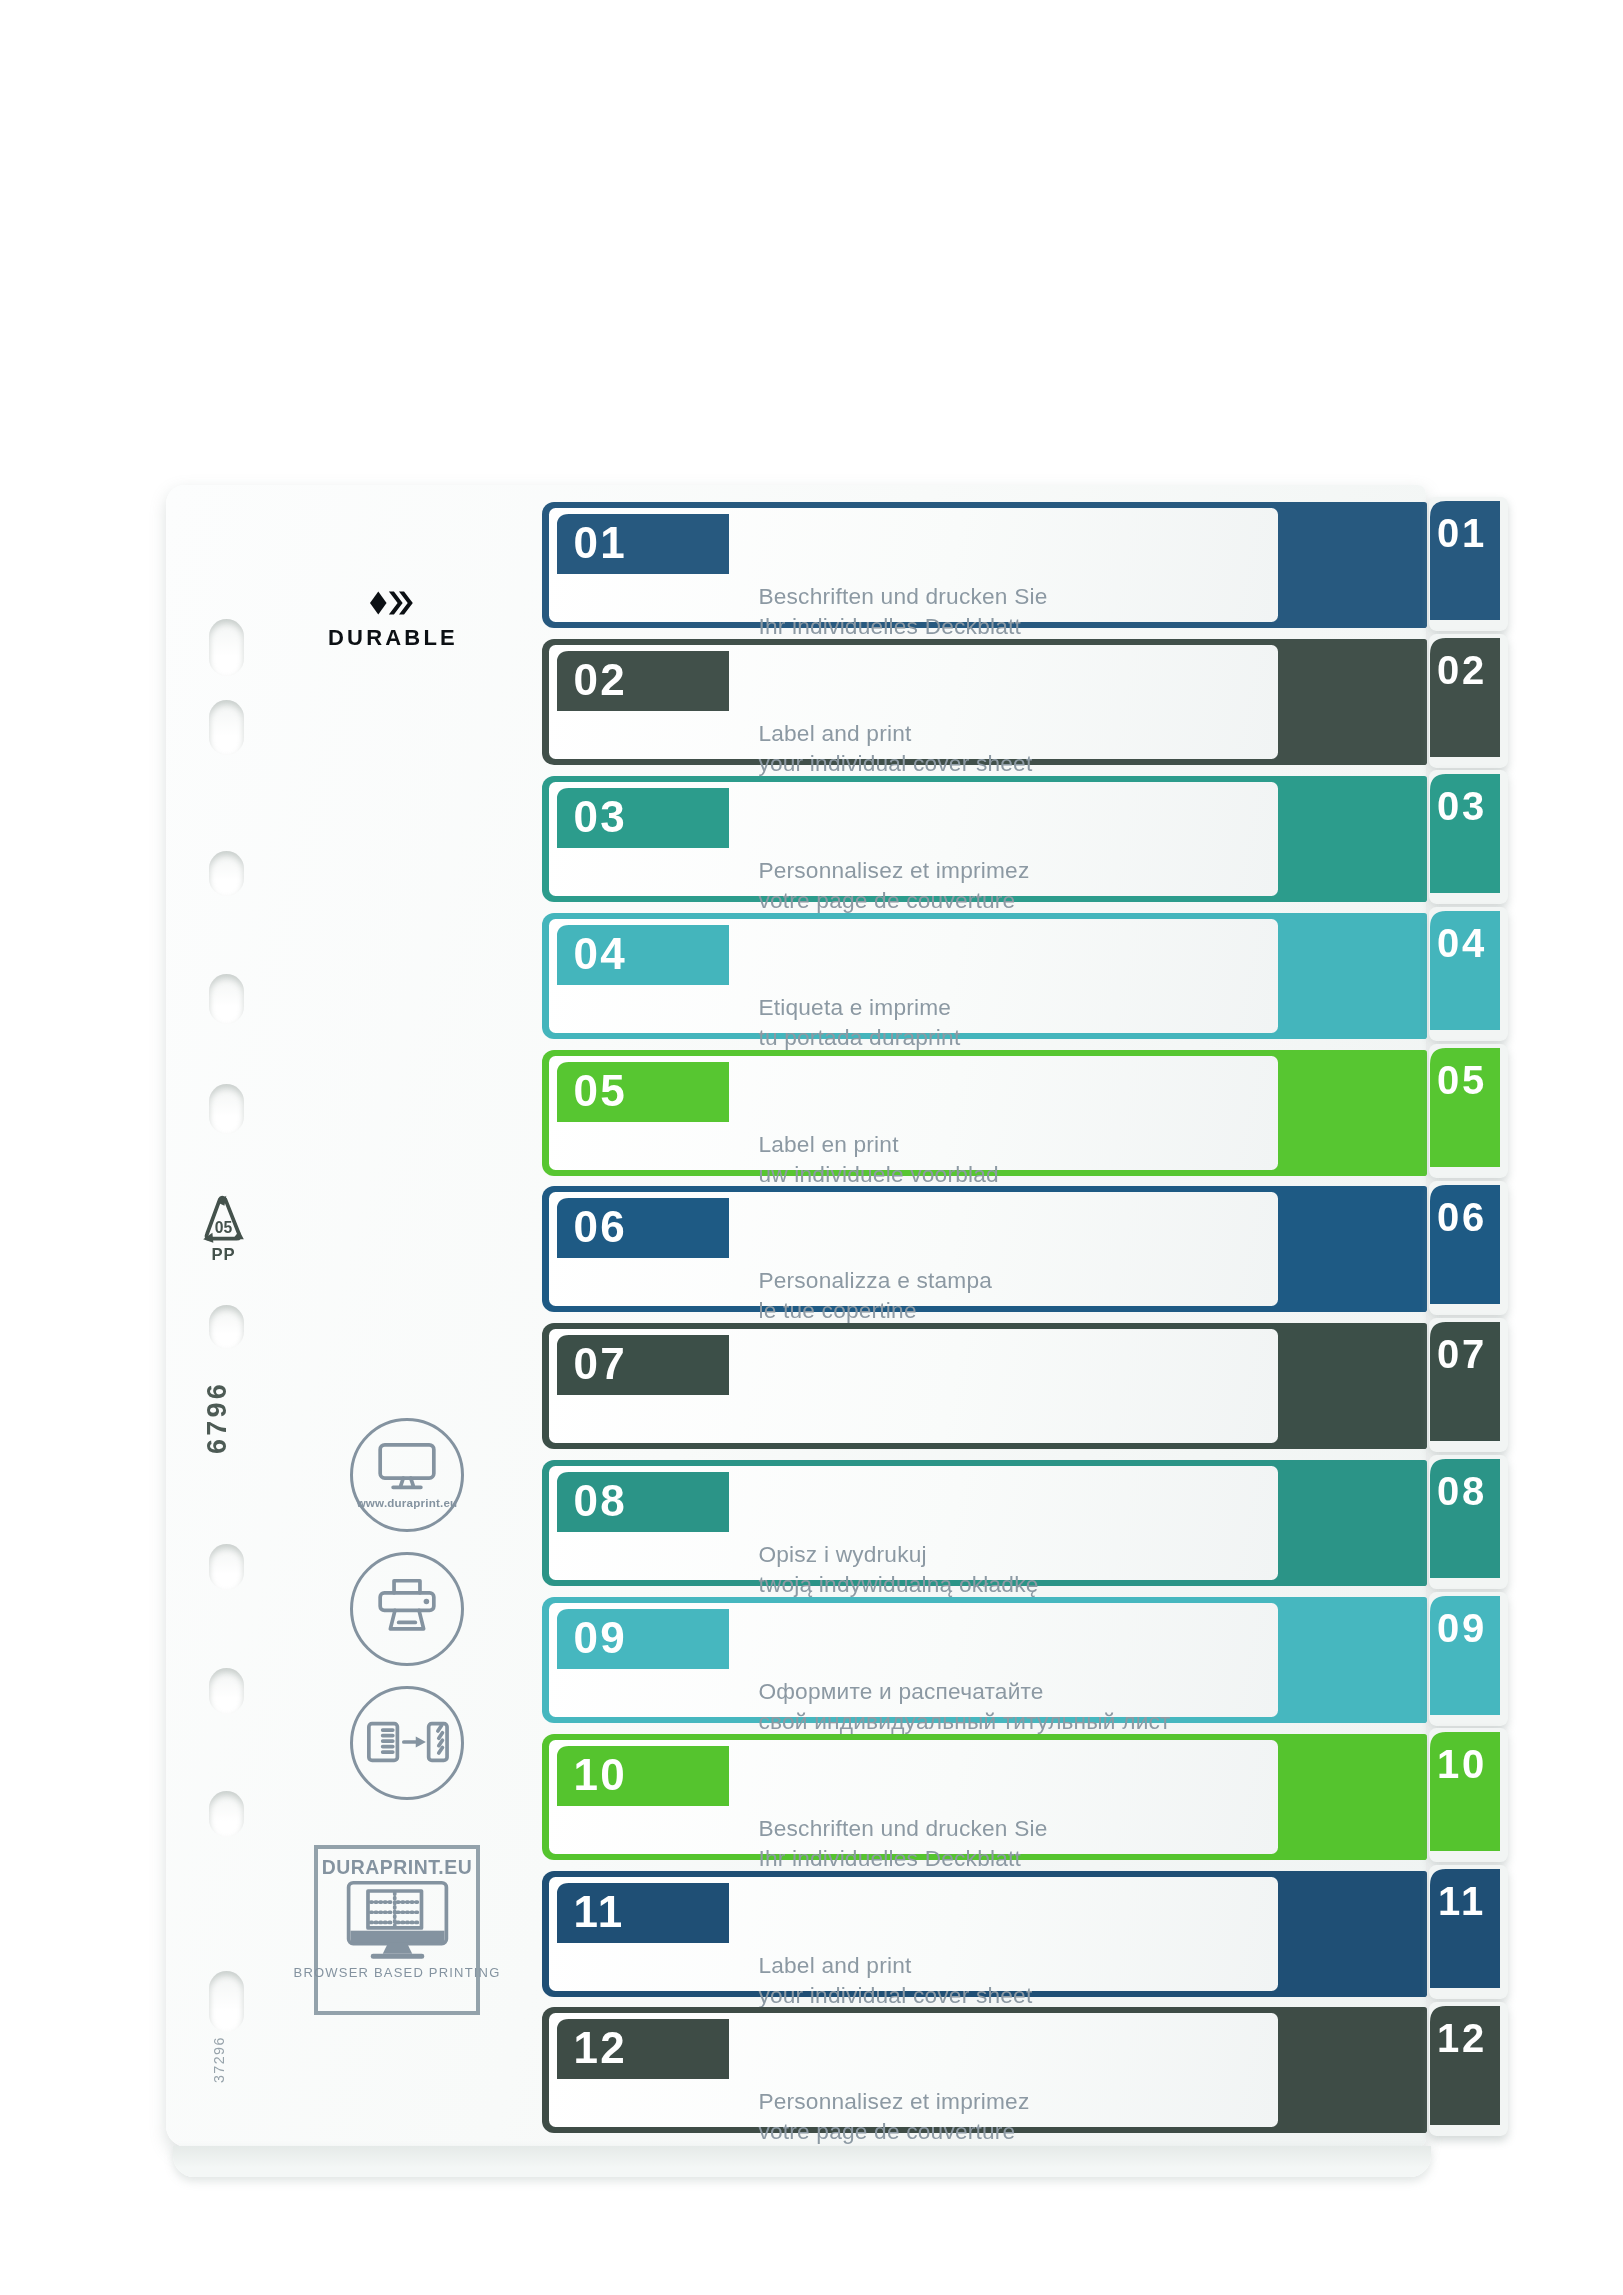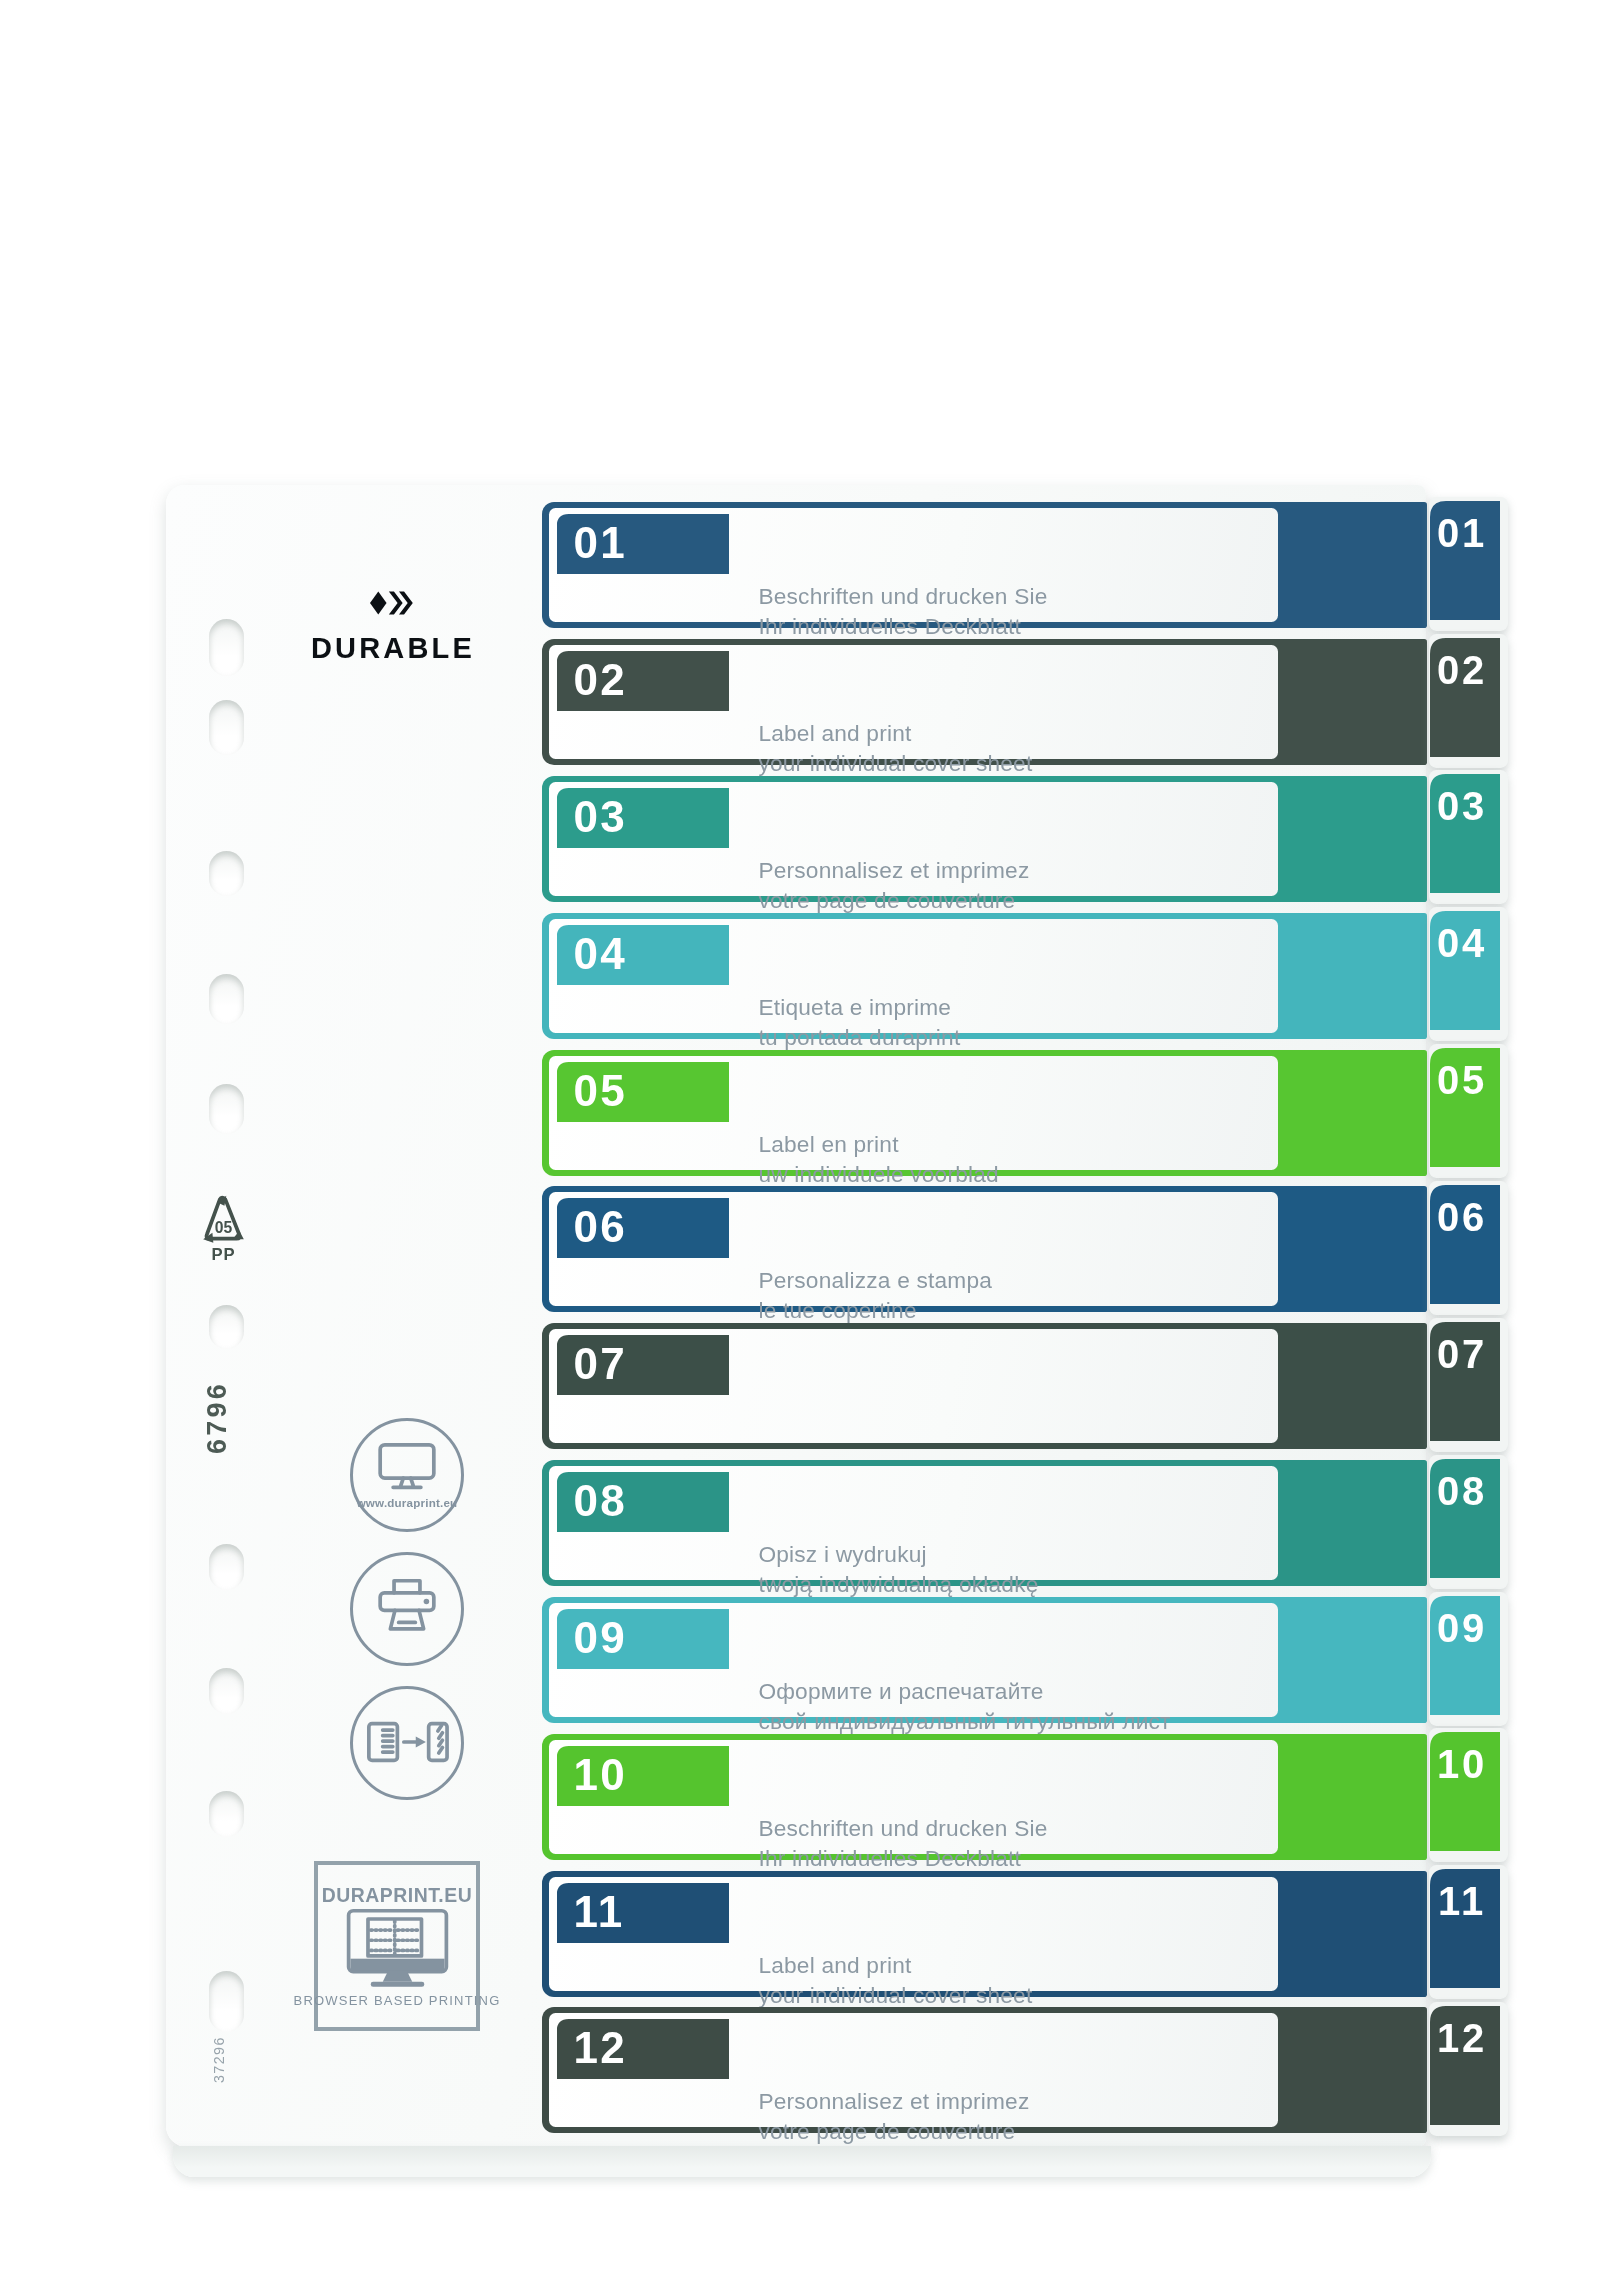--- a/index.html
+++ b/index.html
@@ -18,39 +18,39 @@
          box-shadow:0 4.6px 8.3px rgba(140,155,150,.25);}
 
   
   .hole{position:absolute;left:209px;width:35px;height:52px;border-radius:18.5px;
         background:linear-gradient(#f3f5f4,#ffffff 65%);
         box-shadow:inset 0 4.2px 6px rgba(148,160,156,.45),inset 0 -2.8px 4.6px rgba(255,255,255,.95);}
 
   
   .logo{position:absolute;left:296px;top:590px;width:194px;text-align:center;color:#0c1014;}
   .logo svg{display:block;margin:0 auto;}
-  .logo-text{font-size:29px;font-weight:700;letter-spacing:3.2px;margin-top:16px;}
+  .logo-text{font-size:22px;font-weight:700;letter-spacing:3.2px;margin-top:9px;}
 
   
   .recycle{position:absolute;left:193px;top:1192px;width:61px;height:73px;}
 
   
   .vnum{position:absolute;transform-origin:left top;transform:rotate(-90deg);white-space:nowrap;}
   .art-num{left:202px;top:1454px;font-size:27px;font-weight:700;color:#4d5b55;letter-spacing:3.2px;}
   .print-num{left:211px;top:2083px;font-size:14.3px;font-weight:400;color:#97a3ab;letter-spacing:1.4px;}
 
   
   .badge-circle{position:absolute;left:350px;width:114px;height:114px;border:3.2px solid #8493a0;
         border-radius:50%;display:flex;flex-direction:column;align-items:center;justify-content:center;box-sizing:border-box;}
   .badge-circle .url{font-size:11.6px;font-weight:700;color:#8493a0;letter-spacing:0.2px;margin-top:0.9px;}
 
   
   .dp-box{position:absolute;left:314px;top:1845px;width:166px;height:170px;border:4.2px solid #93a2ab;
-        box-sizing:border-box;display:flex;flex-direction:column;align-items:center;justify-content:center;
-        padding:6.5px 2.8px;background:transparent;margin-top:16px;}
+        box-sizing:border-box;display:flex;flex-direction:column;align-items:center;justify-content:flex-start;
+        padding:6.5px 2.8px;background:transparent;}
   .dp-title{font-size:19.4px;font-weight:700;color:#8493a0;letter-spacing:0.5px;}
   .dp-caption{font-size:13px;font-weight:400;color:#8493a0;letter-spacing:1.2px;white-space:nowrap;}
 
   
   .row{position:absolute;left:542px;width:885px;height:126px;background:var(--c);
        border-radius:12px 2.8px 2.8px 12px;}
   .row-panel{position:absolute;left:7.4px;top:6px;bottom:6px;width:729px;border-radius:6.5px;
        background:linear-gradient(100deg,#ffffff 0%,#f9fbfa 55%,#f1f4f4 100%);}
   .row-badge{position:absolute;left:7.4px;top:6px;width:172px;height:60px;background:var(--c);
        clip-path:path("M12 0 H372 L252 114 Q240 130 218 130 H12 Q0 130 0 118 V12 Q0 0 12 0 Z");}

